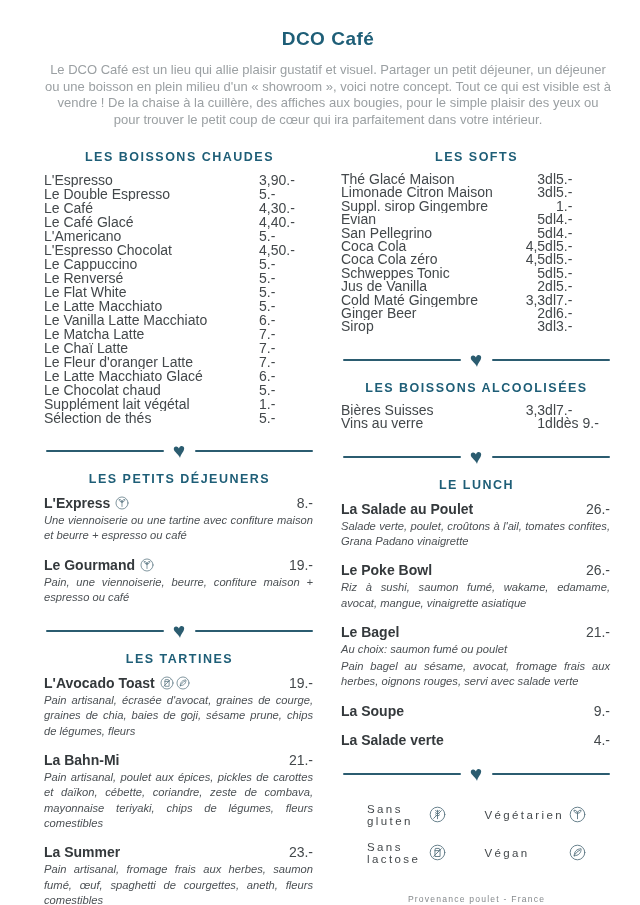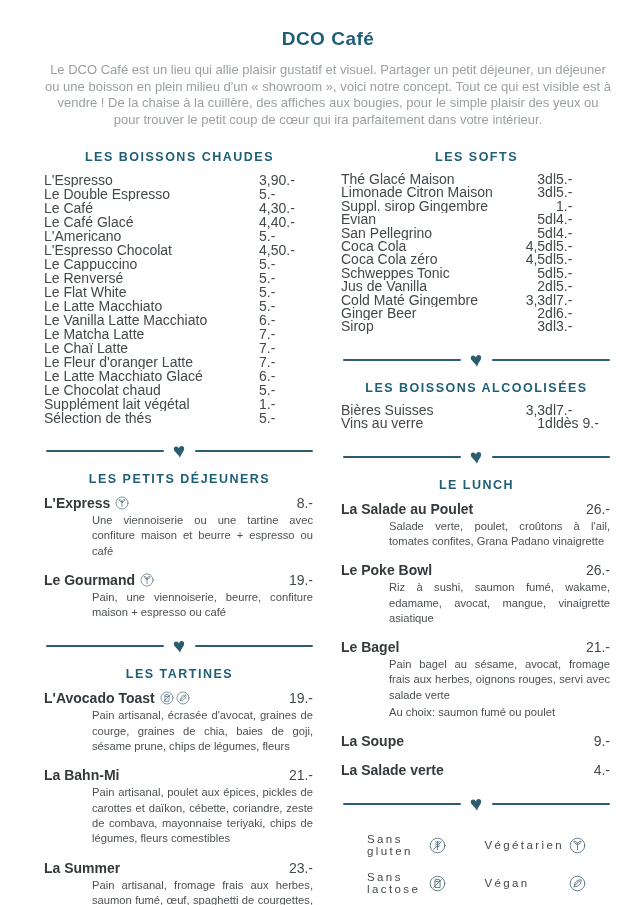--- a/index.html
+++ b/index.html
@@ -48,22 +48,22 @@
     transform:rotate(-6deg);
   }
   .divider .heart::before{content:"\2665";}
   
   .dish{margin-bottom:13px;padding-right:2px;}
   .dish-head{display:flex;align-items:center;font-size:14px;line-height:16px;}
   .dish-name{font-weight:700;color:var(--name);}
   .dish-icons{display:flex;gap:2px;margin-left:5px;}
   .dish-price{margin-left:auto;color:var(--ink);}
   .dish-desc{
-    font-size:11.2px;line-height:15.3px;color:var(--desc);
-    text-align:justify;margin-top:2px;margin-left:48px;
+    font-style:italic;font-size:11.2px;line-height:15.3px;color:var(--desc);
+    text-align:justify;margin-top:2px;
   }
   .dish-desc:last-child{margin-bottom:0;}
   
   .mini-icon{display:inline-block;width:14px;height:14px;}
   .mini-icon svg{display:block;width:100%;height:100%;}
   .mini-icon path,.mini-icon circle{
     fill:none;stroke:var(--iconstroke);stroke-width:1.1;stroke-linecap:round;stroke-linejoin:round;
   }
   
   .legend{
@@ -396,22 +396,22 @@
               </div>
               <div class="dish-desc">Riz à sushi, saumon fumé, wakame, edamame, avocat, mangue, vinaigrette asiatique</div>
 
             </div>
             <div class="dish">
               <div class="dish-head">
                 <span class="dish-name">Le Bagel</span>
                 <span class="dish-icons"></span>
                 <span class="dish-price">21.-</span>
               </div>
+              <div class="dish-desc">Au choix: saumon fumé ou poulet</div>
               <div class="dish-desc">Pain bagel au sésame, avocat, fromage frais aux herbes, oignons rouges, servi avec salade verte</div>
-              <div class="dish-desc">Au choix: saumon fumé ou poulet</div>
             </div>
             <div class="dish">
               <div class="dish-head">
                 <span class="dish-name">La Soupe</span>
                 <span class="dish-icons"></span>
                 <span class="dish-price">9.-</span>
               </div>
 
             </div>
             <div class="dish">

